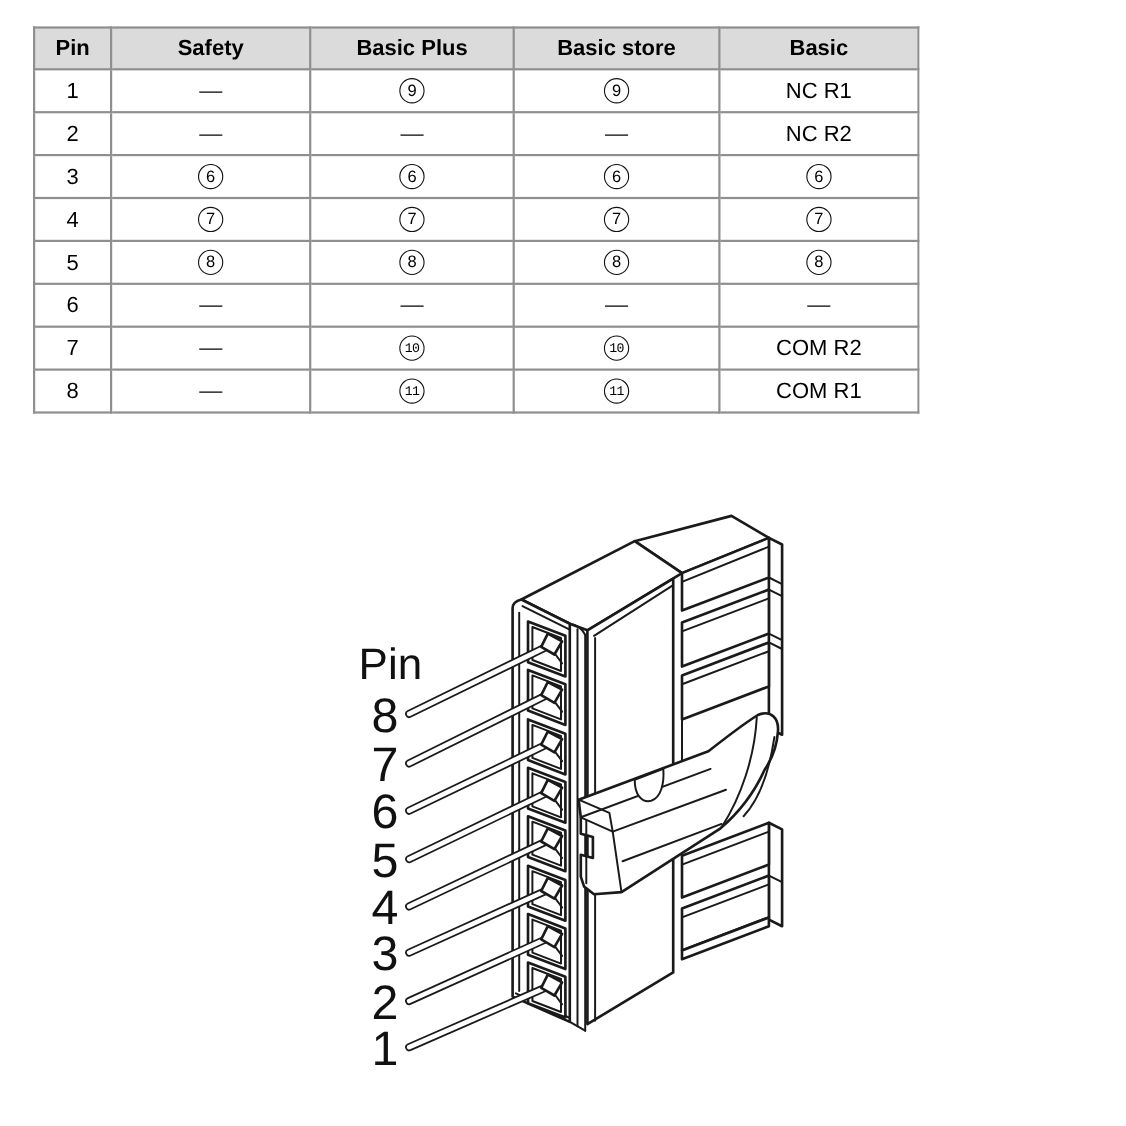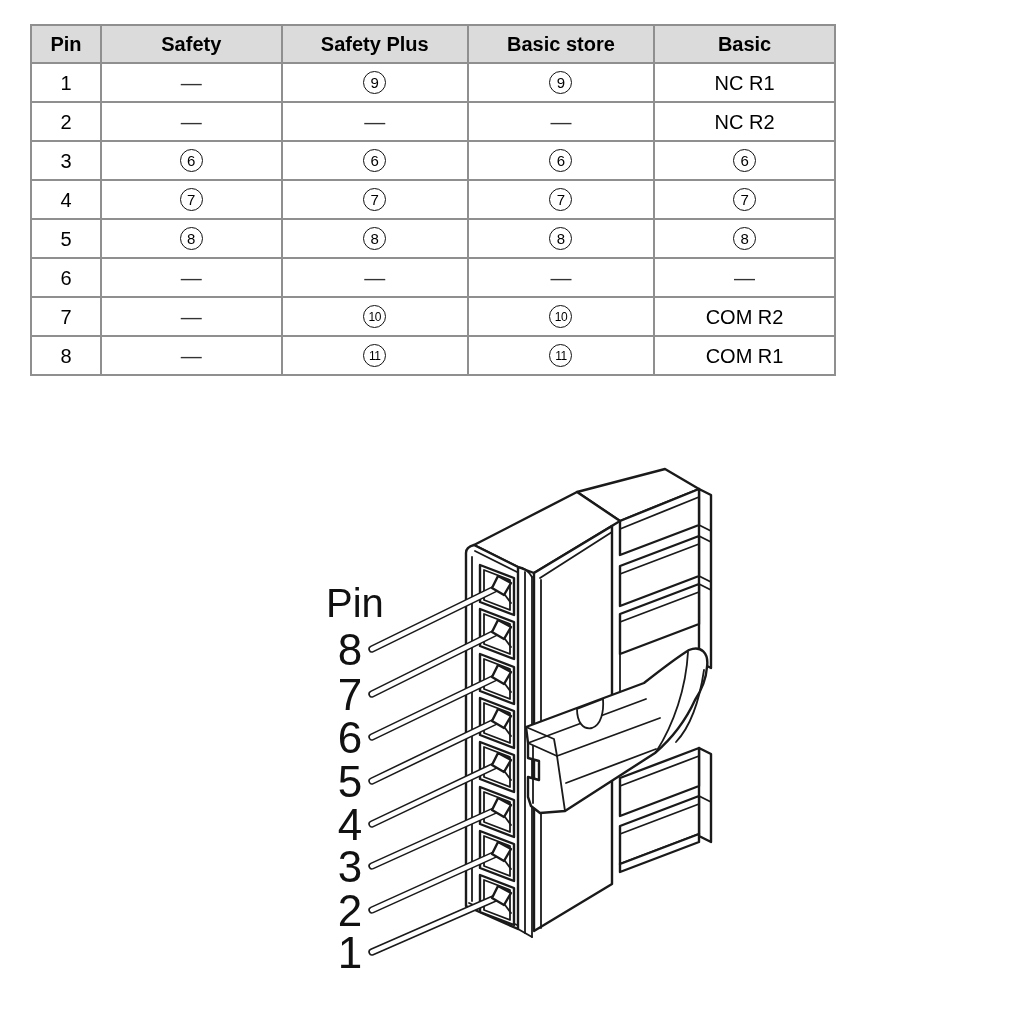--- a/index.html
+++ b/index.html
@@ -20,21 +20,21 @@
     font-size:20px;line-height:1;padding:0;height:37px;
     background:#fff;color:var(--text);
   }
   .pin-table th{background:var(--header-bg);font-weight:700;height:36px;}
   .pin-table td.dash{color:#333;font-size:21px;}
   .circ{
     display:inline-flex;align-items:center;justify-content:center;
     width:23px;height:23px;border:1.8px solid #111;border-radius:50%;
     font-size:15px;line-height:1;vertical-align:middle;box-sizing:border-box;
   }
-  .circ.two{font-size:12px;letter-spacing:-0.5px;}
+  .circ.two{font-size:12px;letter-spacing:-0.5px;font-family:Liberation Mono, monospace;}
 
   
   .diagram-svg{position:absolute;left:0;top:0;}
   .outline{fill:#ffffff;stroke:var(--line);stroke-width:2.4;stroke-linejoin:round;stroke-linecap:round;}
   .thin{fill:none;stroke:var(--line);stroke-width:1.8;stroke-linejoin:round;stroke-linecap:round;}
   .wire-outer{fill:none;stroke:var(--line);stroke-width:7.4;stroke-linecap:round;}
   .wire-inner{fill:none;stroke:#ffffff;stroke-width:4.2;stroke-linecap:round;}
   .lbl{fill:#111;font-family:"Liberation Sans",sans-serif;}
 </style>
 </head>
@@ -47,21 +47,21 @@
       <col style="width:80px">
         <col style="width:213px">
         <col style="width:220px">
       <col style="width:222px">
         <col style="width:215px">
     </colgroup>
     <thead>
         <tr id="thead-row">
           <th>Pin</th>
           <th>Safety</th>
-          <th>Safety Plus</th>
+          <th>Basic Plus</th>
           <th>Basic store</th>
           <th>Basic</th>
         </tr>
       </thead>
     <tbody id="tbody">
         <tr>
           <td>1</td>
           <td class="dash">—</td>
           <td><span class="circ">9</span></td>
           <td><span class="circ">9</span></td>

